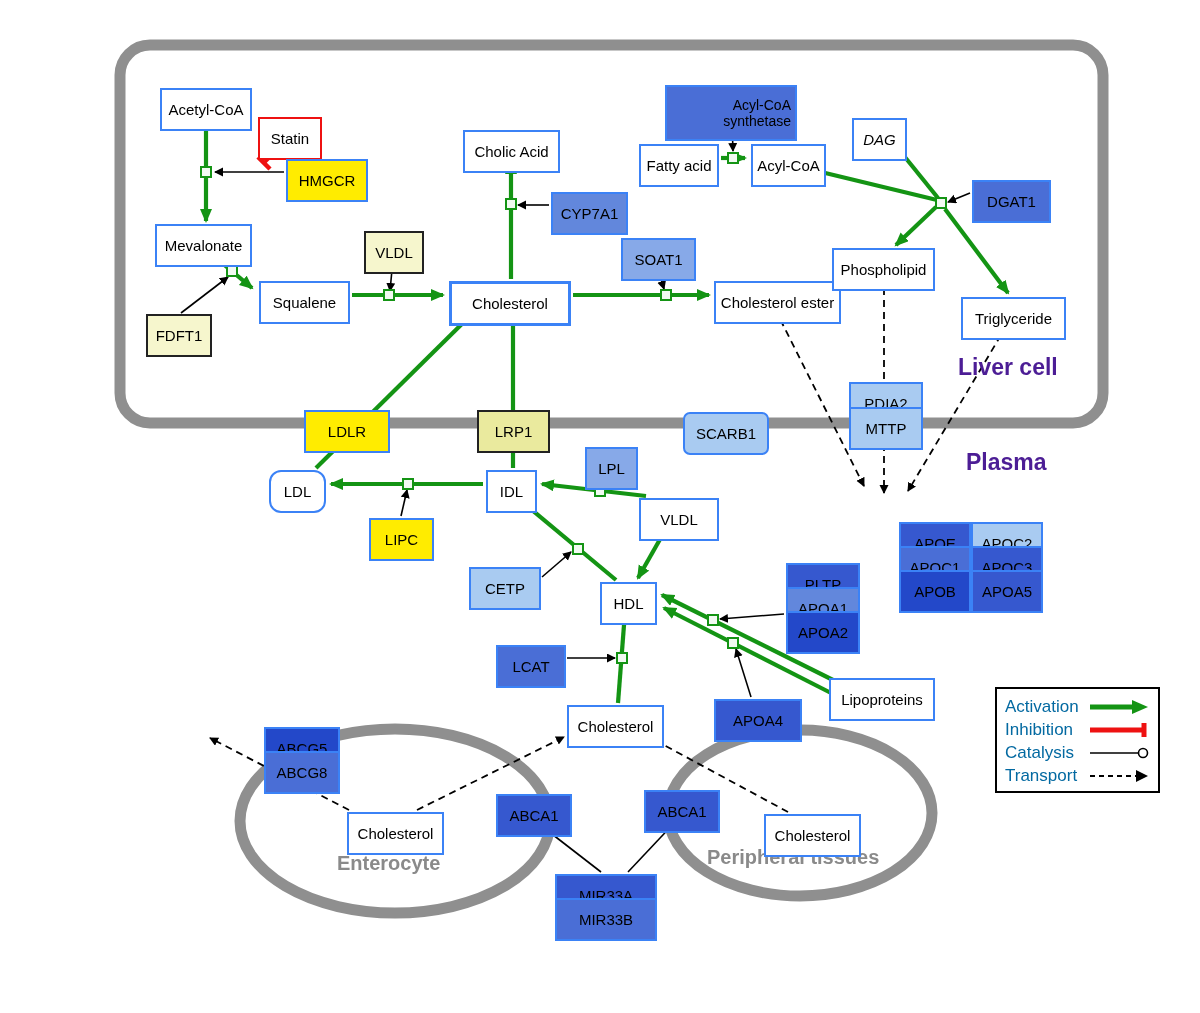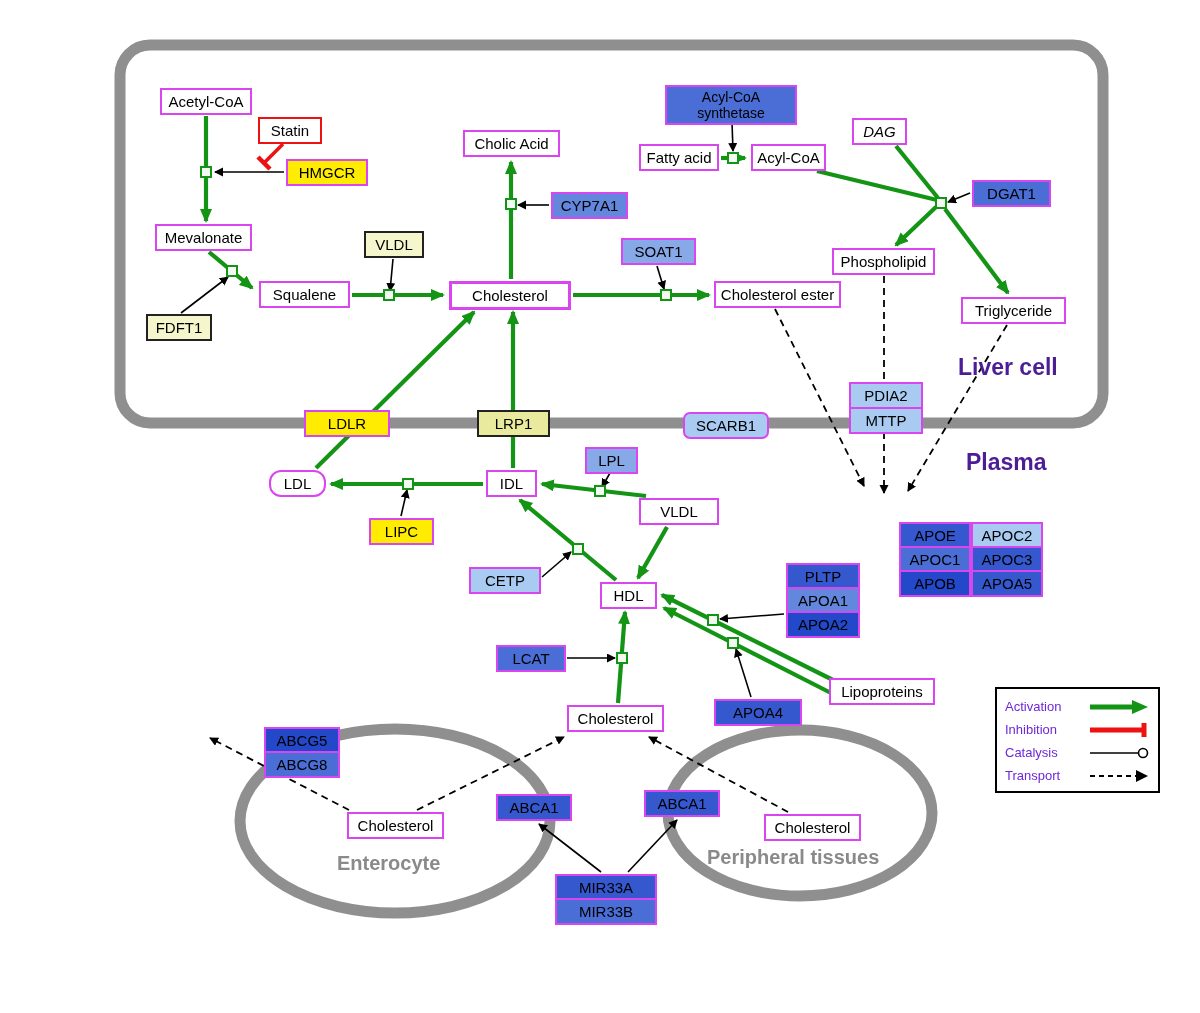--- a/index.html
+++ b/index.html
@@ -1,40 +1,40 @@
 <!DOCTYPE html>
 <html><head>
 <meta charset="utf-8">
 <style>
   html,body{margin:0;padding:0;background:#fff;}
   #canvas{position:relative;width:1200px;height:1013px;background:#fff;overflow:hidden;
           font-family:"Liberation Sans",sans-serif;}
   #edges{position:absolute;left:0;top:0;z-index:1;}
-  .node{position:absolute;z-index:3;box-sizing:border-box;border:2px solid #d946ef;
-        background:#fff;color:#000;font-size:15px;line-height:19px;padding:2px 4px;
+  .node{position:absolute;z-index:3;box-sizing:border-box;border:2px solid #3b82f6;
+        background:#fff;color:#000;font-size:15px;line-height:19px;padding:10px 4px;
         text-align:center;white-space:nowrap;}
   .thick{border-width:3px;}
   .red-border{border-color:#ee1111;}
   .cream{background:#f6f6cd;border-color:#222;}
   .khaki{background:#eaea9e;border-color:#222;}
   .yellow{background:#ffec00;}
   .blue1{background:#a9cbf1;}
   .blue2{background:#87a9e8;}
   .blue3{background:#6287dc;}
   .blue4{background:#4a6ed6;}
   .blue5{background:#3658cf;}
   .blue6{background:#2348c9;}
-  .wrap{white-space:normal;line-height:16px;font-size:14px;}
+  .wrap{white-space:normal;line-height:16px;font-size:14px;text-align:right;}
   .comp-label{position:absolute;z-index:2;font-weight:bold;color:#4c1d95;}
   .lg{font-size:23px;}
   .md{font-size:20px;color:#8a8a8a;}
   .legend{position:absolute;left:995px;top:687px;width:165px;height:106px;z-index:4;
           background:#fff;border:2px solid #000;box-sizing:border-box;padding:6px 8px;}
   .legend-row{display:flex;align-items:center;justify-content:space-between;height:23px;}
-  .legend-row span{font-size:13px;color:#6d28d9;}
+  .legend-row span{font-size:17px;color:#0369a1;}
 </style>
 </head>
 <body>
 
 <div id="canvas">
 
   <svg id="edges" width="1200" height="1013">
     <defs>
       <marker id="ag" markerUnits="userSpaceOnUse" markerWidth="18" markerHeight="16" refX="12" refY="6" orient="auto">
         <polygon points="0,0 14,6 0,12" fill="#149414"></polygon>

